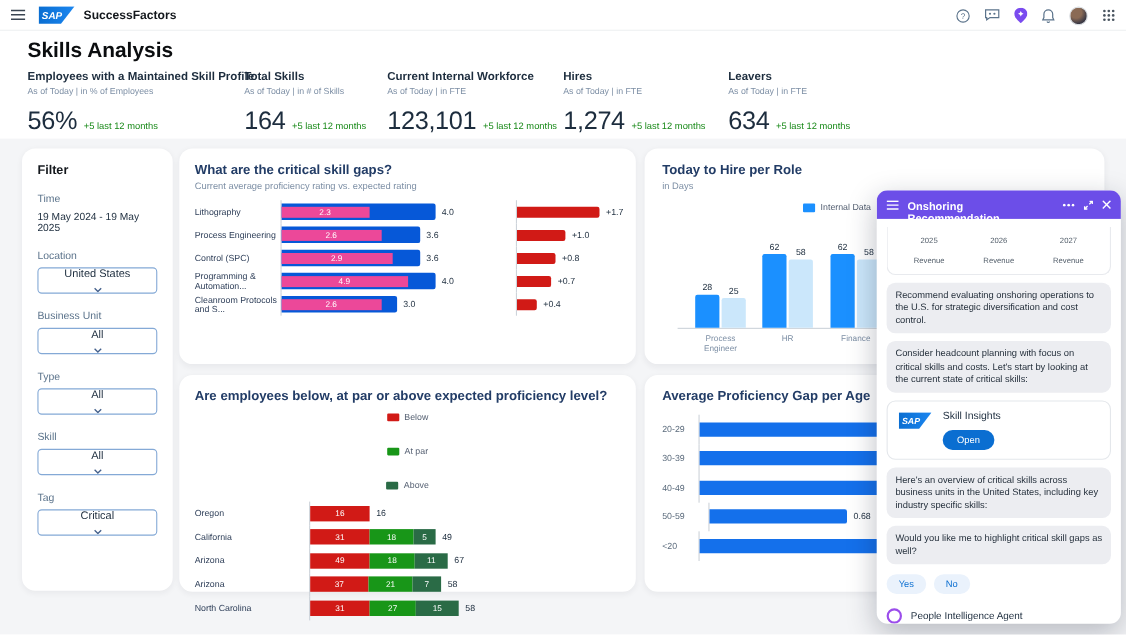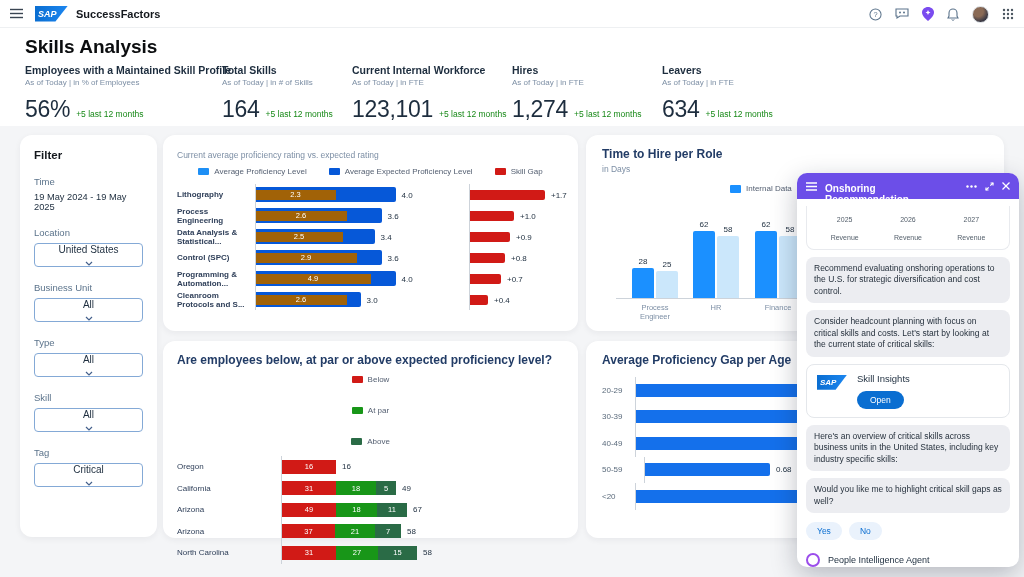--- a/index.html
+++ b/index.html
@@ -46,24 +46,24 @@
   
   .legend { display:flex; justify-content:center; gap:22px; align-items:center; }
   .legend .li { display:flex; align-items:center; gap:5px; }
   .legend .sw { width:11px; height:7px; border-radius:1px; }
   .legend .lt { font-size:8px; color:#556072; }
 
   
   .c1-card { left:163px; top:9px; width:415px; height:196px; padding:12px 14px; }
   .c1-rows { margin-top:8px; }
   .c1-row { display:flex; align-items:center; height:21px; }
-  .c1-label { width:94px; font-size:8px; color:#30405A; padding-right:0;font-weight:bold; }
+  .c1-label { width:94px; font-size:8px; color:#30405A; padding-right:0; }
   .c1-bluezone { width:250px; border-left:1px solid #CDD3DA; position:relative; height:21px; }
   .c1-exp { position:absolute; left:0; top:3px; height:15px; background:#0658D8; border-radius:0 2px 2px 0; }
-  .c1-prof { position:absolute; left:0; top:5.5px; height:10px; background:#a16207; display:flex; align-items:center; justify-content:center; color:#fff; font-size:7.5px; }
+  .c1-prof { position:absolute; left:0; top:5.5px; height:10px; background:#ec4899; display:flex; align-items:center; justify-content:center; color:#fff; font-size:7.5px; }
   .c1-expval { position:absolute; top:50%; transform:translateY(-50%); font-size:8px; color:#1D2D3E; }
   .c1-redzone { width:115px; border-left:1px solid #CDD3DA; position:relative; height:21px; margin-left:8px; }
   .c1-gap { position:absolute; left:0; top:5.5px; height:10px; background:#D11A16; border-radius:0 2px 2px 0; }
   .c1-gapval { position:absolute; top:50%; transform:translateY(-50%); font-size:8px; color:#1D2D3E; }
 
   
   .c2-card { left:586px; top:9px; width:418px; height:196px; padding:12px 16px; }
   .c2-legend { display:flex; align-items:center; gap:5px; margin:10px 0 0 128px; }
   .c2-plot { position:relative; height:106px; width:200px; margin-left:14px; border-bottom:1px solid #CDD3DA; }
   .c2-group { position:absolute; bottom:0; display:flex; align-items:flex-end; gap:2px; }
@@ -267,35 +267,22 @@
       <div class="flabel">Tag</div>
       <div class="fselect">
         <span>Critical</span>
         <svg width="8" height="5" viewBox="0 0 8 5">
             <path d="M1 1l3 3 3-3" fill="none" stroke="#44608C" stroke-width="1.2"></path>
           </svg>
       </div>
     </div>
 
     <div class="card c1-card">
+      <h3>What are the critical skill gaps?</h3>
       <div class="sub">Current average proficiency rating vs. expected rating</div>
-      <div class="legend" style="margin-top:7px;">
-        <span class="li">
-            <span class="sw" style="background:#1E8FF5"></span>
-            <span class="lt">Average Proficiency Level</span>
-          </span>
-        <span class="li">
-            <span class="sw" style="background:#0658D8"></span>
-            <span class="lt">Average Expected Proficiency Level</span>
-          </span>
-        <span class="li">
-            <span class="sw" style="background:#D11A16"></span>
-            <span class="lt">Skill Gap</span>
-          </span>
-      </div>
       <div class="c1-rows">
         <div class="c1-row">
           <span class="c1-label">Lithography</span>
           <span class="c1-bluezone">
               <span class="c1-exp" style="width:140px"></span>
               <span class="c1-prof" style="width:80px">2.3</span>
               <span class="c1-expval" style="left:146px">4.0</span>
             </span>
           <span class="c1-redzone">
               <span class="c1-gap" style="width:75px"></span>
@@ -308,32 +295,20 @@
               <span class="c1-exp" style="width:126px"></span>
               <span class="c1-prof" style="width:91px">2.6</span>
               <span class="c1-expval" style="left:132px">3.6</span>
             </span>
           <span class="c1-redzone">
               <span class="c1-gap" style="width:44px"></span>
               <span class="c1-gapval" style="left:50px">+1.0</span>
             </span>
         </div>
         <div class="c1-row">
-          <span class="c1-label">Data Analysis &amp; Statistical...</span>
-          <span class="c1-bluezone">
-              <span class="c1-exp" style="width:119px"></span>
-              <span class="c1-prof" style="width:87px">2.5</span>
-              <span class="c1-expval" style="left:125px">3.4</span>
-            </span>
-          <span class="c1-redzone">
-              <span class="c1-gap" style="width:40px"></span>
-              <span class="c1-gapval" style="left:46px">+0.9</span>
-            </span>
-        </div>
-        <div class="c1-row">
           <span class="c1-label">Control (SPC)</span>
           <span class="c1-bluezone">
               <span class="c1-exp" style="width:126px"></span>
               <span class="c1-prof" style="width:101px">2.9</span>
               <span class="c1-expval" style="left:132px">3.6</span>
             </span>
           <span class="c1-redzone">
               <span class="c1-gap" style="width:35px"></span>
               <span class="c1-gapval" style="left:41px">+0.8</span>
             </span>
@@ -359,21 +334,21 @@
             </span>
           <span class="c1-redzone">
               <span class="c1-gap" style="width:18px"></span>
               <span class="c1-gapval" style="left:24px">+0.4</span>
             </span>
         </div>
       </div>
     </div>
 
     <div class="card c2-card">
-      <h3>Time to Hire per Role</h3>
+      <h3>Today to Hire per Role</h3>
       <div class="sub">in Days</div>
       <div class="c2-legend">
         <span class="sw" style="width:11px;height:8px;background:#1B90FF;display:inline-block;border-radius:1px;"></span>
         <span class="lt" style="font-size:8px;color:#556072;">Internal Data</span>
       </div>
       <div class="c2-plot">
         <div class="c2-group" style="left:16px">
           <span class="c2-bcol">
               <span class="c2-val">28</span>
               <span class="c2-bar" style="height:30px"></span>

